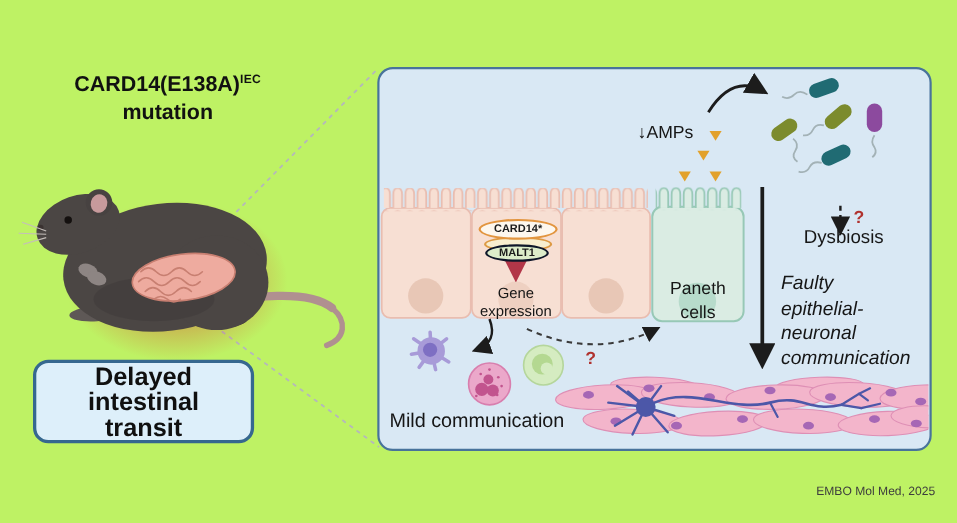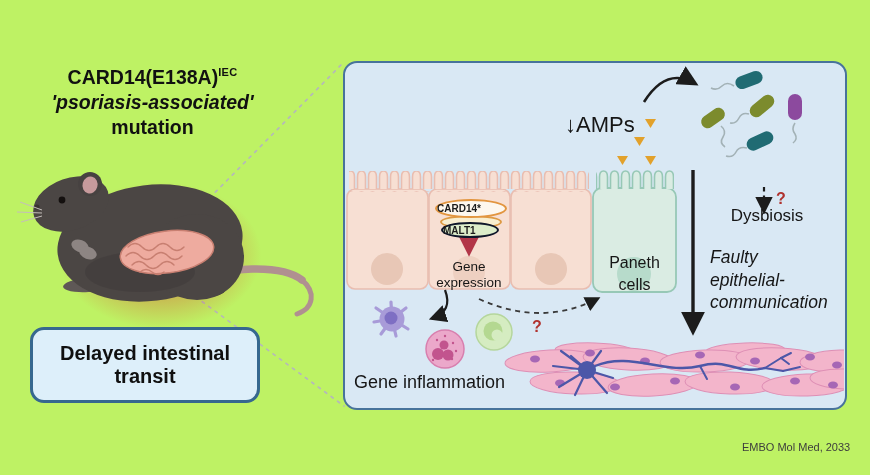--- a/index.html
+++ b/index.html
@@ -10,43 +10,43 @@
   .abs{position:absolute;}
   svg{display:block;}
   
   .title-block{
     left:30px;top:60px;width:245px;text-align:center;
     font-weight:bold;font-size:19.5px;line-height:25px;color:#111;
   }
   .title-block .sup{font-size:11px;font-weight:bold;vertical-align:super;letter-spacing:.3px;}
   .title-line2{font-style:italic;}
   .delayed-box{
-    left:30px;top:327px;width:230px;height:76px;box-sizing:border-box;
+    left:30px;top:327px;width:201px;height:76px;box-sizing:border-box;
     background:#ddeffa;border:3px solid #36688f;border-radius:14px;
     display:flex;align-items:center;justify-content:center;text-align:center;
-    font-weight:bold;font-size:20px;line-height:23px;color:#101010;padding:4px 10px;
+    font-weight:bold;font-size:23px;line-height:23px;color:#101010;padding:4px 10px;
   }
   
   .panel{
     left:343px;top:61px;width:504px;height:349px;box-sizing:border-box;
     background:#d9e8f4;border:2.5px solid #48739b;border-radius:14px;overflow:hidden;
   }
   .panel .lbl{position:absolute;color:#161616;}
-  .lbl-amps{left:220px;top:49px;width:80px;font-size:22px;}
+  .lbl-amps{left:220px;top:49px;width:80px;text-align:center;font-size:16px;}
   .lbl-dysbiosis{left:362px;top:99px;width:120px;text-align:center;font-size:17px;margin-top:44px;}
   .lbl-faulty{left:365px;top:183px;width:135px;font-size:17.5px;line-height:22.5px;font-style:italic;}
   .lbl-paneth{left:252px;top:152px;width:75px;text-align:center;font-size:16px;line-height:22px;margin-top:37px;}
   .lbl-gene{left:78px;top:196px;width:92px;text-align:center;font-size:13.5px;line-height:15.5px;}
   .lbl-mild{left:9px;top:309px;width:180px;font-size:18px;}
   .qmark{position:absolute;color:#b0322e;font-weight:bold;font-size:16px;}
   .q1{left:431px;top:127px;}
   .q2{left:187px;top:255px;}
   .pill{
     position:absolute;box-sizing:border-box;border-radius:50%;
-    display:flex;align-items:center;
+    display:flex;align-items:center;justify-content:center;
     font-weight:bold;font-size:10px;color:#1b1b1b;white-space:nowrap;
   }
   .pill-mid{left:95px;top:152px;width:62px;height:14px;background:#f8eecf;border:2px solid #dd9a44;}
   .pill-card14{left:90px;top:136px;width:72px;height:19px;background:#fdf7ee;border:2px solid #e2953f;}
   .pill-malt1{left:96px;top:159px;width:58px;height:16px;background:#ddedca;border:2px solid #0f172a;}
   .credit{
     left:742px;top:441px;width:120px;font-size:11px;color:#3d3d3d;
   }
 </style>
 </head>
@@ -99,21 +99,20 @@
           <path d="M126,256 q7,-7 14,0 t14,0 t14,0 t14,0"></path>
           <path d="M132,265 q7,-7 14,0 t14,0 t14,0"></path>
           <path d="M140,272 q6,-5 12,0 t12,0"></path>
         </g>
       </g>
     </g>
   </svg>
 
   <div class="abs title-block">
     <div><span>CARD14(E138A)</span><span class="sup">IEC</span></div>
-    <div class="title-line2">'psoriasis-associated'</div>
     <div>mutation</div>
   </div>
 
   <div class="abs delayed-box">
     <span>Delayed intestinal transit</span>
   </div>
 
   <div class="abs panel">
 
     <svg class="abs" style="left:0;top:0" width="499" height="344" viewBox="0 0 499 344">
@@ -292,23 +291,24 @@
     <div class="pill pill-malt1">
         <span>MALT1</span>
       </div>
 
     <div class="lbl lbl-amps">↓AMPs</div>
     <div class="lbl lbl-dysbiosis">Dysbiosis</div>
     <div class="qmark q1">?</div>
     <div class="lbl lbl-faulty">
       <div>Faulty</div>
       <div>epithelial-</div>
+      <div>neuronal</div>
       <div>communication</div>
     </div>
     <div class="lbl lbl-paneth">Paneth cells</div>
     <div class="lbl lbl-gene">Gene expression</div>
     <div class="qmark q2">?</div>
-    <div class="lbl lbl-mild">Gene inflammation</div>
+    <div class="lbl lbl-mild">Mild communication</div>
   </div>
 
-  <div class="abs credit">EMBO Mol Med, 2033</div>
+  <div class="abs credit">EMBO Mol Med, 2025</div>
 
 </div>
 
 </body></html>

